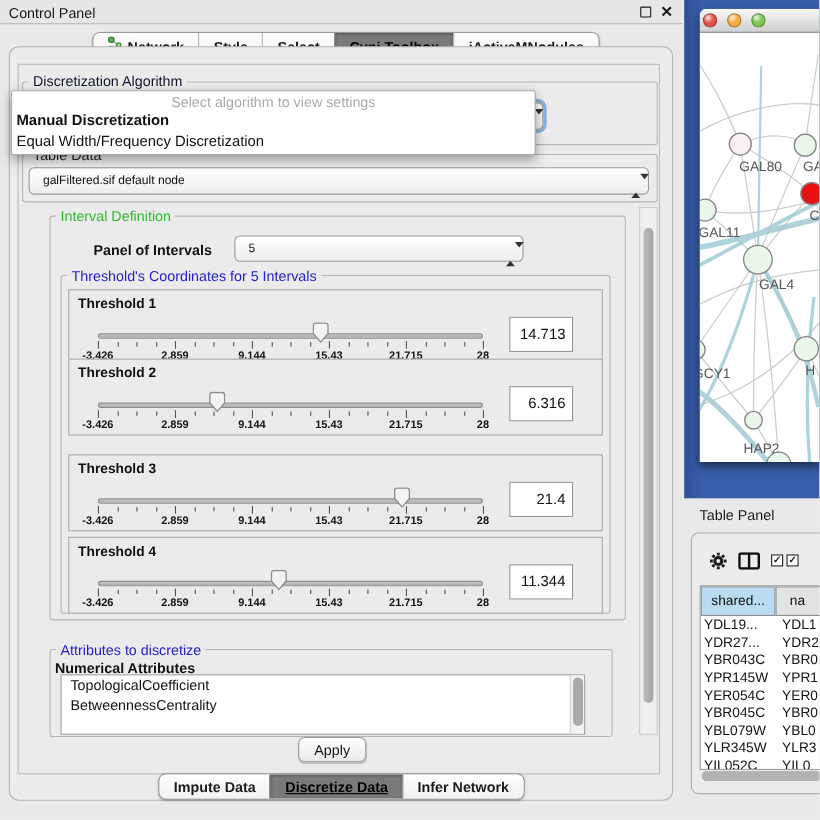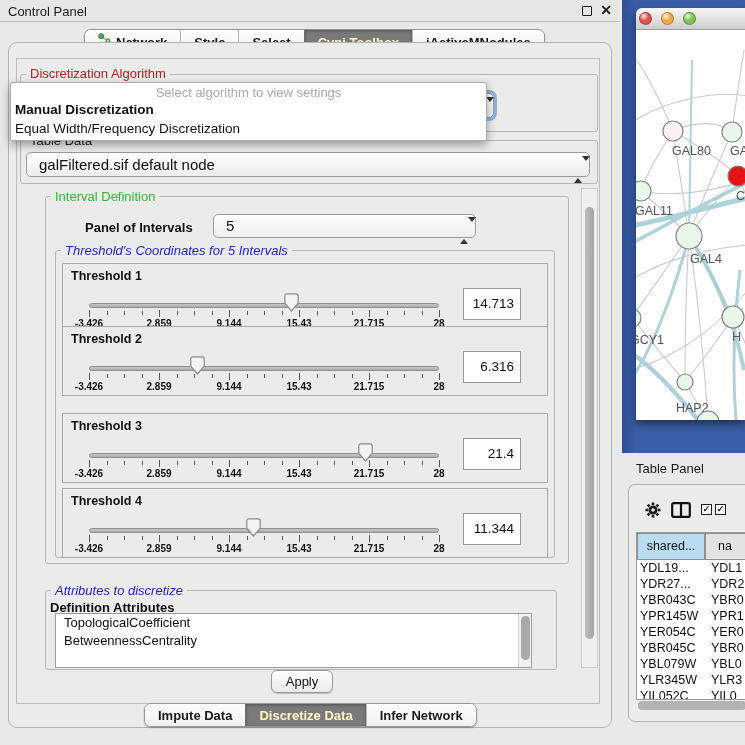--- a/index.html
+++ b/index.html
@@ -10,34 +10,34 @@
   
   #titlebar { left:0; top:0; width:620px; height:22px; background:#e7e7e7; border-bottom:1px solid #bdbdbd; }
   #titlebar .title { position:absolute; left:8px; top:4px; font-size:13px; color:#1a1a1a; }
   .float-icon { position:absolute; right:28px; top:6px; width:10px; height:10px; border:1.6px solid #1a1a1a; border-radius:1px; }
   .close-icon { position:absolute; right:8px; top:2px; font-size:14px; font-weight:bold; color:#1a1a1a; }
 
   .seg-group { display:flex; border:1px solid #979797; border-radius:7px; overflow:hidden; background:#fff; box-shadow:0 1px 2px rgba(0,0,0,.25); }
   .seg-tab { display:flex; align-items:center; gap:5px; padding:0 13px; font-size:13px; font-weight:bold; color:#1a1a1a;
              background:linear-gradient(#fefefe,#f1f1f1); white-space:nowrap; cursor:default; }
   .seg-tab + .seg-tab { border-left:1px solid #b4b4b4; }
-  .seg-tab.active { background:var(--selected_tab,#7a7a7a); color:#fef9c3; border-left-color:#6e6e6e; box-shadow:inset 0 1px 3px rgba(0,0,0,.35); }
+  .seg-tab.active { background:var(--selected_tab,#7a7a7a); color:#000000; border-left-color:#6e6e6e; box-shadow:inset 0 1px 3px rgba(0,0,0,.35);text-decoration:underline; }
   #tabbar { left:84px; top:29px; height:26px; }
   #tabbar .seg-tab { height:24px; }
 
   #main-panel { left:8px; top:42px; width:604px; height:686px; background:#ebebeb; border:1px solid #b3b3b3; border-radius:9px; }
   #inner-frame { left:16px; top:58px; width:584px; height:646px; border:1px solid #bdbdbd; background:#ebebeb; }
 
   .group-box { position:absolute; border:1px solid #b6b6b6; border-radius:3px; }
   .group-label { position:absolute; font-size:13px; background:#ebebeb; padding:0 4px; white-space:nowrap; }
   .green-label { color:var(--group_label_green,#2fbb2f); }
-  .blue-label  { color:var(--group_label_blue,#2323cc);font-style:italic; }
+  .blue-label  { color:var(--group_label_blue,#2323cc); }
 
   .combo { position:absolute; height:25px; border:1px solid #9a9a9a; border-radius:5px; background:linear-gradient(#ffffff,#ededed);
-           font-size:15px; line-height:23px; padding-left:12px; color:#111; }
+           font-size:11px; line-height:23px; padding-left:12px; color:#111; }
   .combo .stepper { position:absolute; right:7px; top:5px; width:8px; }
   .stepper .up { width:0;height:0;border-left:4px solid transparent;border-right:4px solid transparent;border-bottom:5px solid #333; margin-bottom:2px;}
   .stepper .down { width:0;height:0;border-left:4px solid transparent;border-right:4px solid transparent;border-top:5px solid #333;}
   #algo-combo { left:26px; top:93px; width:468px; box-shadow:0 0 0 3px rgba(110,165,220,.8); }
 
   #algo-popup { left:10px; top:82px; width:477px; height:59px; background:#fff; border:1px solid #ababab; border-radius:2px;
                 box-shadow:0 4px 10px rgba(0,0,0,.35); z-index:20; }
   #algo-popup .prompt { position:absolute; top:2px; left:0; width:100%; text-align:center; color:#aaaaaa; font-size:13px; }
   #algo-popup .opt { position:absolute; left:4px; font-size:13.5px; }
   #algo-popup .opt.b { font-weight:bold; }
@@ -124,21 +124,21 @@
     </div>
     <div class="seg-tab">
       <span>jActiveMNodules</span>
     </div>
   </div>
 
 <div class="abs" id="main-panel"></div>
 <div class="abs" id="inner-frame"></div>
 
 <div class="group-box" style="left:20px; top:74px; width:578px; height:58px;"></div>
-<div class="group-label" style="left:26px; top:66px; color:#b91c1c;">Discretization Algorithm</div>
+<div class="group-label" style="left:26px; top:66px; color:#0f172a;">Discretization Algorithm</div>
 <div class="combo" id="algo-combo">
   <span class="stepper"><span class="up"></span><span class="down"></span></span>
 </div>
 
 <div class="abs" id="algo-popup">
   <div class="prompt">Select algorithm to view settings</div>
 <div class="opt b" style="top: 19px;">Manual Discretization</div>
     <div class="opt" style="top: 38px;">Equal Width/Frequency Discretization</div>
   </div>
 
@@ -306,21 +306,21 @@
       <div class="tick-label" style="left: 96px;">2.859</div>
       <div class="tick-label" style="left: 166px;">9.144</div>
       <div class="tick-label" style="left: 236px;">15.43</div>
       <div class="tick-label" style="left: 306px;">21.715</div>
       <div class="tick-label" style="left: 376px;">28</div>
     </div>
   </div>
 
 <div class="group-box" style="left:45px; top:590px; width:512px; height:80px;"></div>
 <div class="group-label blue-label" style="left:51px; top:583px;">Attributes to discretize</div>
-<div class="abs" style="left:50px; top:600px; font-size:13px; font-weight:bold;">Definition Attributes</div>
+<div class="abs" style="left:50px; top:600px; font-size:13px; font-weight:bold;">Numerical Attributes</div>
 <div class="abs" id="attr-list">
   <div id="attr-items">
       <div class="attr-item">TopologicalCoefficient</div>
       <div class="attr-item">BetweennessCentrality</div>
     </div>
   <div id="attr-scroll">
       <div id="attr-thumb"></div>
     </div>
 </div>
 

